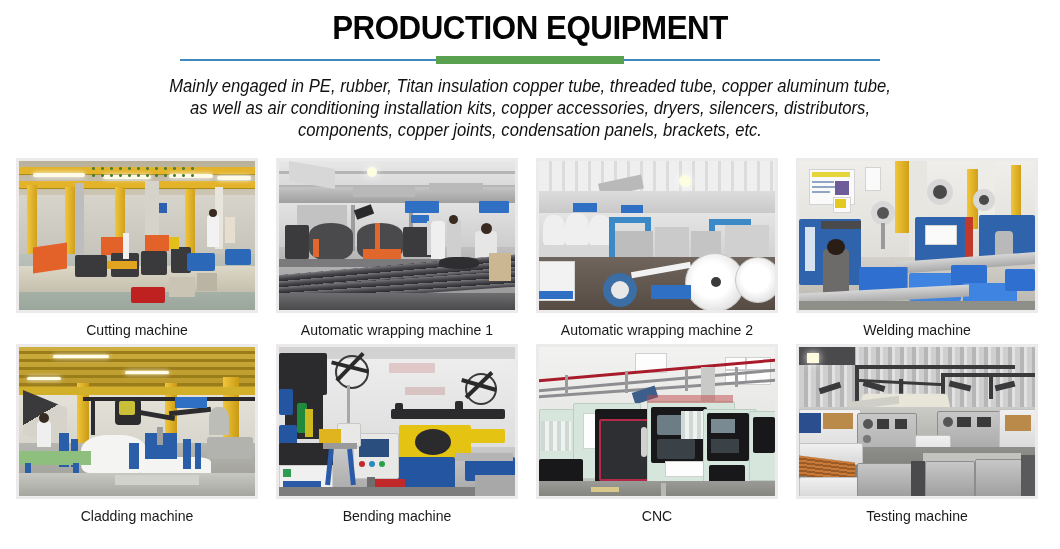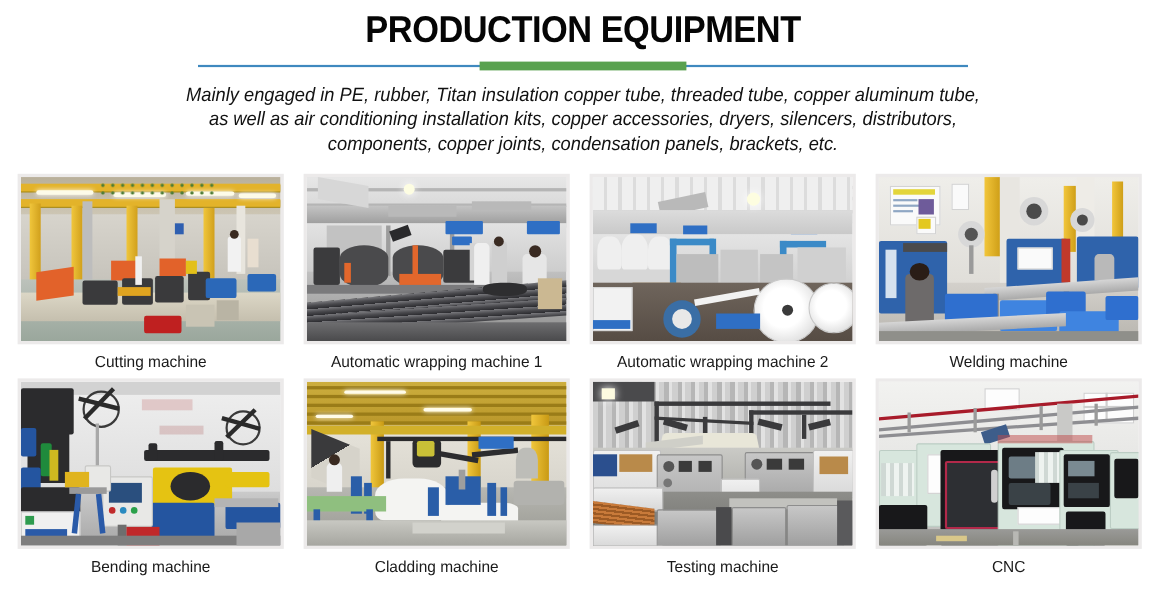--- a/index.html
+++ b/index.html
@@ -404,20 +404,70 @@
           <div class="sc bin" style="left:206px;top:108px;width:30px;height:22px;"></div>
           <div class="sc rail" style="left:0;top:128px;width:170px;height:12px;transform:skewY(-3deg);"></div>
           <div class="sc" style="left:0;top:140px;right:0;height:9px;background:#8f8f8a;"></div>
         </div>
       </div>
       <div class="caption">Welding machine</div>
     </div>
   </div>
 
   <div class="row">
+
+    <div class="cell">
+      <div class="photo p5">
+        <div class="scene">
+          <div class="sc ceil"></div>
+          <div class="sc slat" style="top:4px;"></div>
+          <div class="sc slat" style="top:12px;"></div>
+          <div class="sc slat" style="top:20px;"></div>
+          <div class="sc slat" style="top:28px;"></div>
+          <div class="sc slat" style="top:36px;"></div>
+          <div class="sc tube" style="left:34px;top:8px;width:56px;"></div>
+          <div class="sc tube" style="left:106px;top:24px;width:44px;"></div>
+          <div class="sc tube" style="left:8px;top:30px;width:34px;"></div>
+          <div class="sc wall"></div>
+          <div class="sc ycol" style="left:58px;top:36px;width:12px;height:76px;"></div>
+          <div class="sc ycol" style="left:146px;top:36px;width:12px;height:72px;"></div>
+          <div class="sc ycol" style="left:204px;top:30px;width:16px;height:86px;"></div>
+          <div class="sc" style="left:0;top:40px;right:0;height:8px;background:#d2b02a;"></div>
+          <div class="sc" style="left:64px;top:50px;right:0;height:4px;background:#2a2a2c;"></div>
+          <div class="sc arm" style="left:72px;top:54px;width:4px;height:34px;"></div>
+          <div class="sc arm" style="left:96px;top:52px;width:26px;height:26px;border-radius:4px;"></div>
+          <div class="sc" style="left:100px;top:54px;width:16px;height:14px;background:#c9c037;border-radius:2px;"></div>
+          <div class="sc arm" style="left:120px;top:66px;width:36px;height:5px;transform:rotate(10deg);"></div>
+          <div class="sc arm" style="left:150px;top:62px;width:42px;height:5px;transform:rotate(-6deg);"></div>
+          <div class="sc" style="left:36px;top:64px;width:4px;height:30px;background:#6c6c6e;"></div>
+          <div class="sc sign" style="left:156px;top:50px;width:32px;height:11px;"></div>
+          <div class="sc" style="left:4px;top:52px;width:44px;height:44px;background:linear-gradient(135deg,#3a3a3c 40%,#d6d3ca 40%);transform:skewY(22deg);"></div>
+          <div class="sc" style="left:0;top:96px;right:0;height:53px;background:linear-gradient(#b7b7b2,#97978f);"></div>
+          <div class="sc white" style="left:62px;top:88px;width:66px;height:38px;border-radius:40% 40% 8px 8px;"></div>
+          <div class="sc white" style="left:122px;top:110px;width:70px;height:26px;border-radius:30% 20% 6px 6px;"></div>
+          <div class="sc blue" style="left:40px;top:86px;width:10px;height:34px;"></div>
+          <div class="sc blue" style="left:52px;top:92px;width:7px;height:28px;"></div>
+          <div class="sc blue" style="left:126px;top:86px;width:32px;height:26px;"></div>
+          <div class="sc blue" style="left:110px;top:96px;width:10px;height:26px;"></div>
+          <div class="sc" style="left:138px;top:80px;width:6px;height:18px;background:#9e9e9e;"></div>
+          <div class="sc blue" style="left:164px;top:92px;width:8px;height:30px;"></div>
+          <div class="sc blue" style="left:176px;top:96px;width:6px;height:26px;"></div>
+          <div class="sc" style="left:188px;top:90px;width:46px;height:22px;background:#b2b2ae;border-radius:3px;"></div>
+          <div class="sc" style="left:190px;top:60px;width:20px;height:28px;background:#bdbdb8;border-radius:40% 40% 0 0;"></div>
+          <div class="sc green" style="left:0;top:104px;width:72px;height:14px;"></div>
+          <div class="sc" style="left:6px;top:116px;width:6px;height:26px;background:#2a5ea8;"></div>
+          <div class="sc" style="left:54px;top:116px;width:6px;height:26px;background:#2a5ea8;"></div>
+          <div class="sc" style="left:18px;top:74px;width:14px;height:26px;background:#efefef;border-radius:4px 4px 0 0;"></div>
+          <div class="sc" style="left:20px;top:66px;width:10px;height:10px;background:#3a2b22;border-radius:50%;"></div>
+          <div class="sc" style="left:0;top:126px;right:0;height:23px;background:linear-gradient(#c8c8c2,#a6a6a0);"></div>
+          <div class="sc" style="left:96px;top:128px;width:84px;height:10px;background:#d2d2cc;"></div>
+        </div>
+      </div>
+      <div class="caption">Cladding machine</div>
+    </div>
 
     <div class="cell">
       <div class="photo p6">
         <div class="scene">
           <div class="sc wall"></div>
           <div class="sc" style="left:0;top:0;right:0;height:12px;background:#d2d2d2;"></div>
           <div class="sc fan" style="left:56px;top:8px;width:30px;height:30px;"></div>
           <div class="sc" style="left:52px;top:18px;width:38px;height:4px;background:#2a2a2a;transform:rotate(14deg);"></div>
           <div class="sc" style="left:52px;top:18px;width:38px;height:4px;background:#2a2a2a;transform:rotate(-46deg);"></div>
           <div class="sc" style="left:68px;top:38px;width:3px;height:52px;background:#a8a8a8;"></div>
@@ -458,67 +508,64 @@
           <div class="sc" style="left:70px;top:102px;width:5px;height:36px;background:#2a5aa8;transform:rotate(-6deg);"></div>
           <div class="sc red" style="left:96px;top:132px;width:30px;height:17px;"></div>
           <div class="sc" style="left:0;top:140px;right:0;height:9px;background:#7e7e7e;"></div>
           <div class="sc" style="left:196px;top:128px;width:40px;height:21px;background:#a8a8a8;"></div>
         </div>
       </div>
       <div class="caption">Bending machine</div>
     </div>
 
     <div class="cell">
-      <div class="photo p5">
-        <div class="scene">
-          <div class="sc ceil"></div>
-          <div class="sc slat" style="top:4px;"></div>
-          <div class="sc slat" style="top:12px;"></div>
-          <div class="sc slat" style="top:20px;"></div>
-          <div class="sc slat" style="top:28px;"></div>
-          <div class="sc slat" style="top:36px;"></div>
-          <div class="sc tube" style="left:34px;top:8px;width:56px;"></div>
-          <div class="sc tube" style="left:106px;top:24px;width:44px;"></div>
-          <div class="sc tube" style="left:8px;top:30px;width:34px;"></div>
+      <div class="photo p7">
+        <div class="scene">
           <div class="sc wall"></div>
-          <div class="sc ycol" style="left:58px;top:36px;width:12px;height:76px;"></div>
-          <div class="sc ycol" style="left:146px;top:36px;width:12px;height:72px;"></div>
-          <div class="sc ycol" style="left:204px;top:30px;width:16px;height:86px;"></div>
-          <div class="sc" style="left:0;top:40px;right:0;height:8px;background:#d2b02a;"></div>
-          <div class="sc" style="left:64px;top:50px;right:0;height:4px;background:#2a2a2c;"></div>
-          <div class="sc arm" style="left:72px;top:54px;width:4px;height:34px;"></div>
-          <div class="sc arm" style="left:96px;top:52px;width:26px;height:26px;border-radius:4px;"></div>
-          <div class="sc" style="left:100px;top:54px;width:16px;height:14px;background:#c9c037;border-radius:2px;"></div>
-          <div class="sc arm" style="left:120px;top:66px;width:36px;height:5px;transform:rotate(10deg);"></div>
-          <div class="sc arm" style="left:150px;top:62px;width:42px;height:5px;transform:rotate(-6deg);"></div>
-          <div class="sc" style="left:36px;top:64px;width:4px;height:30px;background:#6c6c6e;"></div>
-          <div class="sc sign" style="left:156px;top:50px;width:32px;height:11px;"></div>
-          <div class="sc" style="left:4px;top:52px;width:44px;height:44px;background:linear-gradient(135deg,#3a3a3c 40%,#d6d3ca 40%);transform:skewY(22deg);"></div>
-          <div class="sc" style="left:0;top:96px;right:0;height:53px;background:linear-gradient(#b7b7b2,#97978f);"></div>
-          <div class="sc white" style="left:62px;top:88px;width:66px;height:38px;border-radius:40% 40% 8px 8px;"></div>
-          <div class="sc white" style="left:122px;top:110px;width:70px;height:26px;border-radius:30% 20% 6px 6px;"></div>
-          <div class="sc blue" style="left:40px;top:86px;width:10px;height:34px;"></div>
-          <div class="sc blue" style="left:52px;top:92px;width:7px;height:28px;"></div>
-          <div class="sc blue" style="left:126px;top:86px;width:32px;height:26px;"></div>
-          <div class="sc blue" style="left:110px;top:96px;width:10px;height:26px;"></div>
-          <div class="sc" style="left:138px;top:80px;width:6px;height:18px;background:#9e9e9e;"></div>
-          <div class="sc blue" style="left:164px;top:92px;width:8px;height:30px;"></div>
-          <div class="sc blue" style="left:176px;top:96px;width:6px;height:26px;"></div>
-          <div class="sc" style="left:188px;top:90px;width:46px;height:22px;background:#b2b2ae;border-radius:3px;"></div>
-          <div class="sc" style="left:190px;top:60px;width:20px;height:28px;background:#bdbdb8;border-radius:40% 40% 0 0;"></div>
-          <div class="sc green" style="left:0;top:104px;width:72px;height:14px;"></div>
-          <div class="sc" style="left:6px;top:116px;width:6px;height:26px;background:#2a5ea8;"></div>
-          <div class="sc" style="left:54px;top:116px;width:6px;height:26px;background:#2a5ea8;"></div>
-          <div class="sc" style="left:18px;top:74px;width:14px;height:26px;background:#efefef;border-radius:4px 4px 0 0;"></div>
-          <div class="sc" style="left:20px;top:66px;width:10px;height:10px;background:#3a2b22;border-radius:50%;"></div>
-          <div class="sc" style="left:0;top:126px;right:0;height:23px;background:linear-gradient(#c8c8c2,#a6a6a0);"></div>
-          <div class="sc" style="left:96px;top:128px;width:84px;height:10px;background:#d2d2cc;"></div>
-        </div>
-      </div>
-      <div class="caption">Cladding machine</div>
+          <div class="sc win" style="left:186px;top:10px;width:44px;height:26px;"></div>
+          <div class="sc" style="left:186px;top:22px;width:44px;height:2px;background:#cfcfcf;"></div>
+          <div class="sc" style="left:206px;top:10px;width:2px;height:26px;background:#cfcfcf;"></div>
+          <div class="sc win" style="left:96px;top:6px;width:30px;height:18px;"></div>
+          <div class="sc pipe" style="top:22px;transform:skewY(-5deg);"></div>
+          <div class="sc pipe2" style="top:32px;transform:skewY(-5deg);"></div>
+          <div class="sc pipe2" style="top:40px;transform:skewY(-4deg);"></div>
+          <div class="sc" style="left:26px;top:28px;width:3px;height:18px;background:#9a9a9a;"></div>
+          <div class="sc" style="left:86px;top:24px;width:3px;height:22px;background:#9a9a9a;"></div>
+          <div class="sc" style="left:146px;top:22px;width:3px;height:22px;background:#9a9a9a;"></div>
+          <div class="sc" style="left:196px;top:20px;width:3px;height:20px;background:#9a9a9a;"></div>
+          <div class="sc" style="left:94px;top:42px;width:24px;height:12px;background:#3d5d8a;transform:rotate(-18deg);"></div>
+          <div class="sc" style="left:162px;top:20px;width:14px;height:46px;background:#c9c9c7;"></div>
+          <div class="sc mint" style="left:0;top:62px;width:40px;height:56px;"></div>
+          <div class="sc grid2" style="left:2px;top:74px;width:30px;height:30px;"></div>
+          <div class="sc mint" style="left:34px;top:56px;width:66px;height:74px;"></div>
+          <div class="sc win" style="left:44px;top:66px;width:28px;height:34px;"></div>
+          <div class="sc black" style="left:0;top:112px;width:44px;height:37px;"></div>
+          <div class="sc black" style="left:56px;top:62px;width:126px;height:87px;"></div>
+          <div class="sc glass" style="left:60px;top:72px;width:52px;height:58px;"></div>
+          <div class="sc" style="left:102px;top:80px;width:6px;height:30px;background:#d0d0d0;border-radius:3px;"></div>
+          <div class="sc mint" style="left:108px;top:54px;width:86px;height:96px;"></div>
+          <div class="sc black" style="left:112px;top:60px;width:56px;height:56px;"></div>
+          <div class="sc" style="left:118px;top:68px;width:34px;height:20px;background:#6d7d86;border-radius:2px;"></div>
+          <div class="sc" style="left:118px;top:92px;width:38px;height:20px;background:#3a4247;border-radius:2px;"></div>
+          <div class="sc grid2" style="left:142px;top:64px;width:28px;height:28px;"></div>
+          <div class="sc win" style="left:126px;top:114px;width:40px;height:14px;"></div>
+          <div class="sc" style="left:108px;top:48px;width:86px;height:8px;background:#c04a4a;opacity:.5;"></div>
+          <div class="sc mint" style="left:164px;top:62px;width:52px;height:82px;"></div>
+          <div class="sc black" style="left:168px;top:66px;width:42px;height:48px;"></div>
+          <div class="sc" style="left:172px;top:72px;width:24px;height:14px;background:#7a8a92;"></div>
+          <div class="sc" style="left:172px;top:92px;width:28px;height:14px;background:#3a4247;"></div>
+          <div class="sc black" style="left:170px;top:118px;width:36px;height:31px;"></div>
+          <div class="sc mint" style="left:210px;top:64px;width:26px;height:68px;"></div>
+          <div class="sc black" style="left:214px;top:70px;width:22px;height:36px;"></div>
+          <div class="sc" style="left:0;top:134px;right:0;height:15px;background:linear-gradient(#9a9a98,#86867f);"></div>
+          <div class="sc" style="left:52px;top:140px;width:28px;height:5px;background:#d9c88a;"></div>
+          <div class="sc" style="left:122px;top:136px;width:5px;height:13px;background:#b8b8b4;"></div>
+        </div>
+      </div>
+      <div class="caption">CNC</div>
     </div>
 
     <div class="cell">
       <div class="photo p8">
         <div class="scene">
           <div class="sc corr"></div>
           <div class="sc" style="left:0;top:0;width:56px;height:18px;background:#4a4a4c;"></div>
           <div class="sc" style="left:8px;top:6px;width:12px;height:10px;background:#fdfbe0;box-shadow:0 0 8px #fff;"></div>
           <div class="sc rail" style="left:56px;top:18px;width:160px;height:4px;"></div>
           <div class="sc rail" style="left:56px;top:18px;width:4px;height:58px;"></div>
@@ -556,61 +603,14 @@
           <div class="sc cab" style="left:58px;top:116px;width:56px;height:33px;"></div>
           <div class="sc" style="left:124px;top:106px;width:98px;height:10px;background:#c2c2be;"></div>
           <div class="sc cab" style="left:126px;top:114px;width:48px;height:35px;"></div>
           <div class="sc cab" style="left:176px;top:112px;width:50px;height:37px;"></div>
           <div class="sc" style="left:112px;top:114px;width:14px;height:35px;background:#4a4a4c;"></div>
           <div class="sc" style="left:222px;top:108px;width:14px;height:41px;background:#5a5a5c;"></div>
         </div>
       </div>
       <div class="caption">Testing machine</div>
     </div>
-
-    <div class="cell">
-      <div class="photo p7">
-        <div class="scene">
-          <div class="sc wall"></div>
-          <div class="sc win" style="left:186px;top:10px;width:44px;height:26px;"></div>
-          <div class="sc" style="left:186px;top:22px;width:44px;height:2px;background:#cfcfcf;"></div>
-          <div class="sc" style="left:206px;top:10px;width:2px;height:26px;background:#cfcfcf;"></div>
-          <div class="sc win" style="left:96px;top:6px;width:30px;height:18px;"></div>
-          <div class="sc pipe" style="top:22px;transform:skewY(-5deg);"></div>
-          <div class="sc pipe2" style="top:32px;transform:skewY(-5deg);"></div>
-          <div class="sc pipe2" style="top:40px;transform:skewY(-4deg);"></div>
-          <div class="sc" style="left:26px;top:28px;width:3px;height:18px;background:#9a9a9a;"></div>
-          <div class="sc" style="left:86px;top:24px;width:3px;height:22px;background:#9a9a9a;"></div>
-          <div class="sc" style="left:146px;top:22px;width:3px;height:22px;background:#9a9a9a;"></div>
-          <div class="sc" style="left:196px;top:20px;width:3px;height:20px;background:#9a9a9a;"></div>
-          <div class="sc" style="left:94px;top:42px;width:24px;height:12px;background:#3d5d8a;transform:rotate(-18deg);"></div>
-          <div class="sc" style="left:162px;top:20px;width:14px;height:46px;background:#c9c9c7;"></div>
-          <div class="sc mint" style="left:0;top:62px;width:40px;height:56px;"></div>
-          <div class="sc grid2" style="left:2px;top:74px;width:30px;height:30px;"></div>
-          <div class="sc mint" style="left:34px;top:56px;width:66px;height:74px;"></div>
-          <div class="sc win" style="left:44px;top:66px;width:28px;height:34px;"></div>
-          <div class="sc black" style="left:0;top:112px;width:44px;height:37px;"></div>
-          <div class="sc black" style="left:56px;top:62px;width:126px;height:87px;"></div>
-          <div class="sc glass" style="left:60px;top:72px;width:52px;height:58px;"></div>
-          <div class="sc" style="left:102px;top:80px;width:6px;height:30px;background:#d0d0d0;border-radius:3px;"></div>
-          <div class="sc mint" style="left:108px;top:54px;width:86px;height:96px;"></div>
-          <div class="sc black" style="left:112px;top:60px;width:56px;height:56px;"></div>
-          <div class="sc" style="left:118px;top:68px;width:34px;height:20px;background:#6d7d86;border-radius:2px;"></div>
-          <div class="sc" style="left:118px;top:92px;width:38px;height:20px;background:#3a4247;border-radius:2px;"></div>
-          <div class="sc grid2" style="left:142px;top:64px;width:28px;height:28px;"></div>
-          <div class="sc win" style="left:126px;top:114px;width:40px;height:14px;"></div>
-          <div class="sc" style="left:108px;top:48px;width:86px;height:8px;background:#c04a4a;opacity:.5;"></div>
-          <div class="sc mint" style="left:164px;top:62px;width:52px;height:82px;"></div>
-          <div class="sc black" style="left:168px;top:66px;width:42px;height:48px;"></div>
-          <div class="sc" style="left:172px;top:72px;width:24px;height:14px;background:#7a8a92;"></div>
-          <div class="sc" style="left:172px;top:92px;width:28px;height:14px;background:#3a4247;"></div>
-          <div class="sc black" style="left:170px;top:118px;width:36px;height:31px;"></div>
-          <div class="sc mint" style="left:210px;top:64px;width:26px;height:68px;"></div>
-          <div class="sc black" style="left:214px;top:70px;width:22px;height:36px;"></div>
-          <div class="sc" style="left:0;top:134px;right:0;height:15px;background:linear-gradient(#9a9a98,#86867f);"></div>
-          <div class="sc" style="left:52px;top:140px;width:28px;height:5px;background:#d9c88a;"></div>
-          <div class="sc" style="left:122px;top:136px;width:5px;height:13px;background:#b8b8b4;"></div>
-        </div>
-      </div>
-      <div class="caption">CNC</div>
-    </div>
   </div>
 </div>
 
 </body></html>

